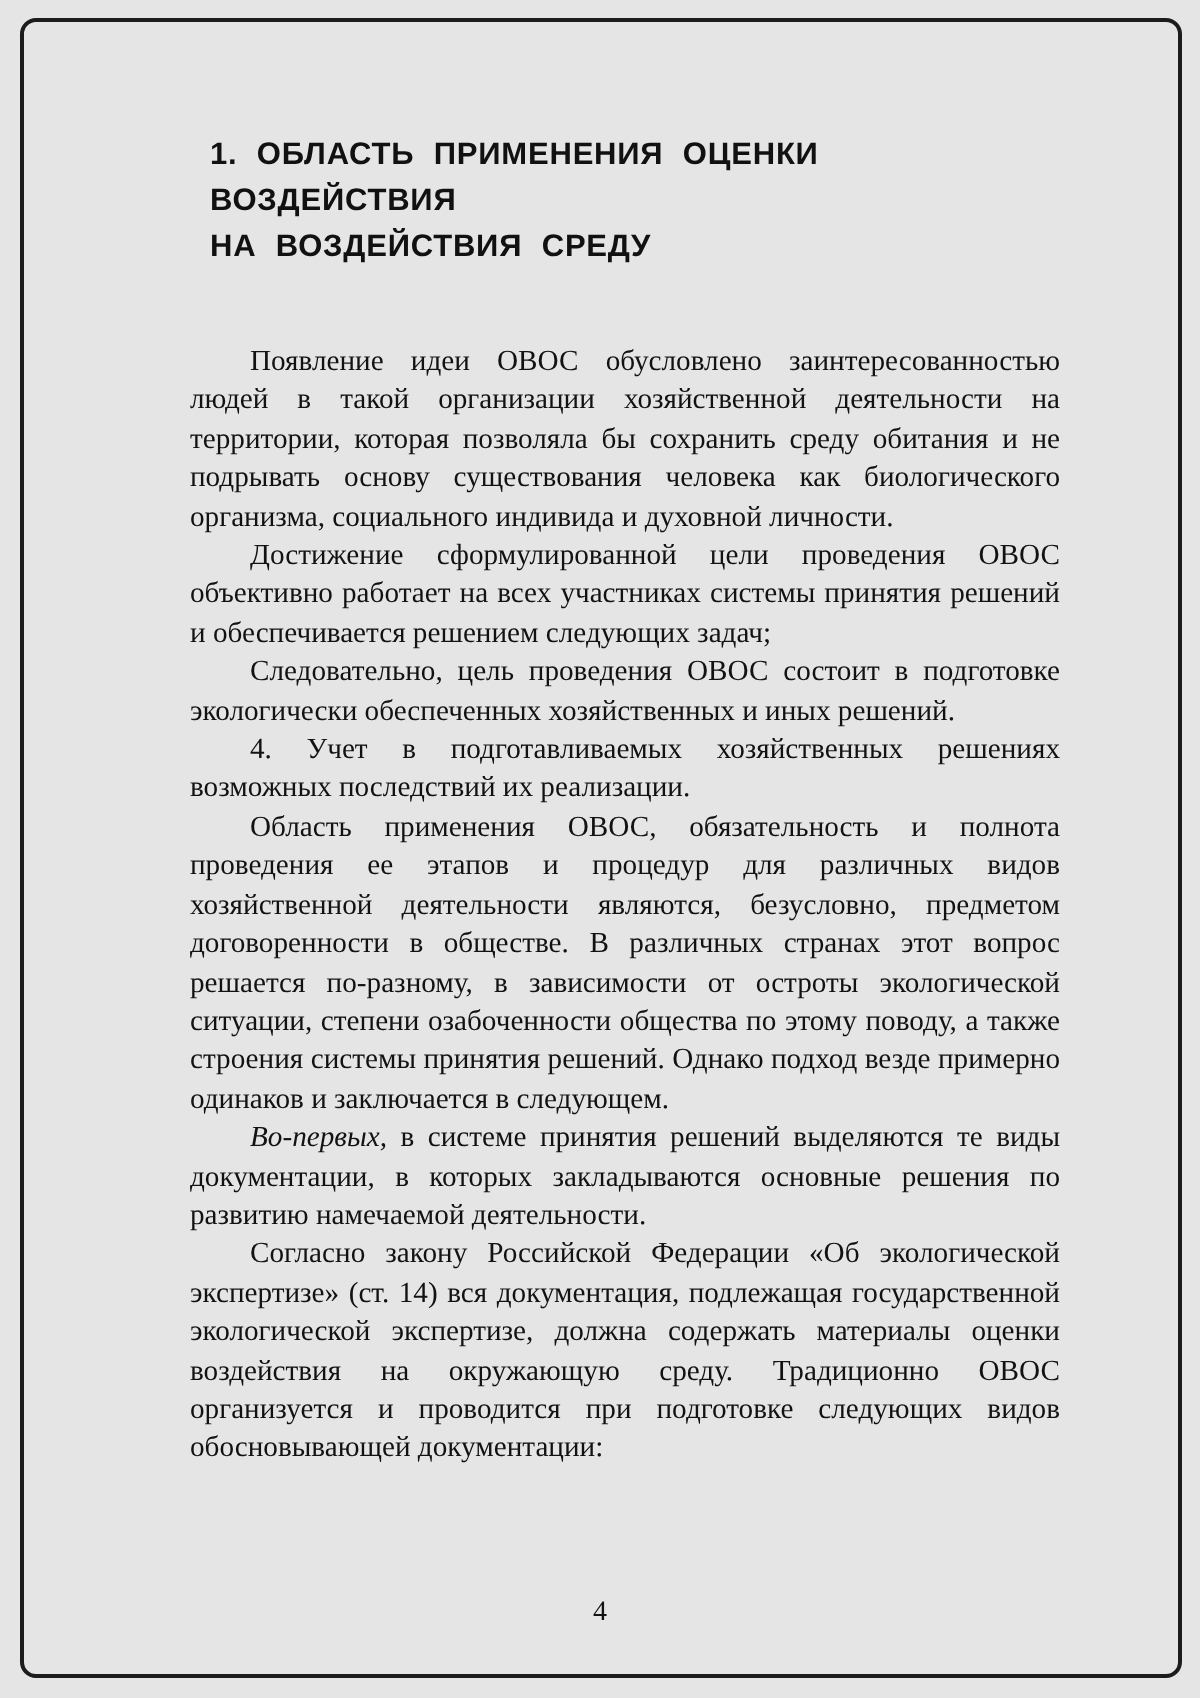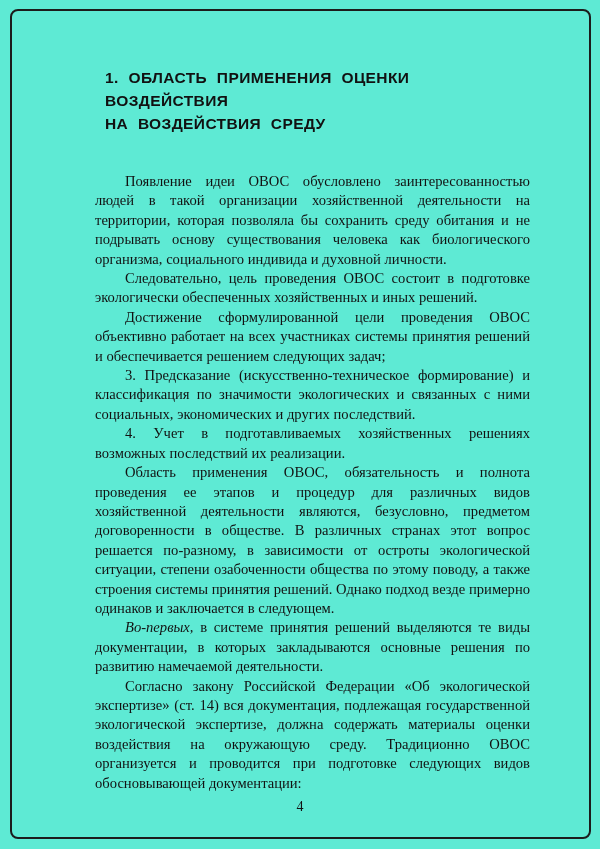--- a/index.html
+++ b/index.html
@@ -2,21 +2,21 @@
 <html lang="ru"><head>
 <meta charset="utf-8">
 <style>
   * { margin: 0; padding: 0; box-sizing: border-box; }
   html, body { background: #ffffff; }
   body { width: 600px; height: 849px; }
   .page {
     position: relative;
     width: 600px;
     height: 849px;
-    background: #5eead4;
+    background: #e5e5e5;
     font-family: "Liberation Serif", serif;
     color: #121212;
     overflow: hidden;
   }
   .frame {
     position: absolute;
     left: 10px;
     top: 9px;
     right: 9px;
     bottom: 10px;
@@ -71,23 +71,22 @@
   <div class="frame"></div>
 
   <div class="content">
     <div class="heading">
       <div>1. ОБЛАСТЬ  ПРИМЕНЕНИЯ  ОЦЕНКИ  ВОЗДЕЙСТВИЯ</div>
       <div>НА  ВОЗДЕЙСТВИЯ  СРЕДУ</div>
     </div>
 
     <div class="body-text">
       <p class="para">Появление идеи ОВОС обусловлено заинтересованностью людей в такой организации хозяйственной деятельности на территории, которая позволяла бы сохранить среду обитания и не подрывать основу существования человека как биологического организма, социального индивида и духовной личности.</p>
+      <p class="para">Достижение сформулированной цели проведения ОВОС объективно работает на всех участниках системы принятия решений и обеспечивается решением следующих задач;</p>
       <p class="para">Следовательно, цель проведения ОВОС состоит в подготовке экологически обеспеченных хозяйственных и иных решений.</p>
-      <p class="para">Достижение сформулированной цели проведения ОВОС объективно работает на всех участниках системы принятия решений и обеспечивается решением следующих задач;</p>
-      <p class="para">3. Предсказание (искусственно-техническое формирование) и классификация по значимости экологических и связанных с ними социальных, экономических и других последствий.</p>
       <p class="para">4. Учет в подготавливаемых хозяйственных решениях возможных последствий их реализации.</p>
       <p class="para">Область применения ОВОС, обязательность и полнота проведения ее этапов и процедур для различных видов хозяйственной деятельности являются, безусловно, предметом договоренности в обществе. В различных странах этот вопрос решается по-разному, в зависимости от остроты экологической ситуации, степени озабоченности общества по этому поводу, а также строения системы принятия решений. Однако подход везде примерно одинаков и заключается в следующем.</p>
       <p class="para"><span class="lead-italic">Во-первых,</span><span> в системе принятия решений выделяются те виды документации, в которых закладываются основные решения по развитию намечаемой деятельности.</span></p>
       <p class="para">Согласно закону Российской Федерации «Об экологической экспертизе» (ст. 14) вся документация, подлежащая государственной экологической экспертизе, должна содержать материалы оценки воздействия на окружающую среду. Традиционно ОВОС организуется и проводится при подготовке следующих видов обосновывающей документации:</p>
 
     </div>
   </div>
 
   <div class="page-number">4</div>
 </div>

